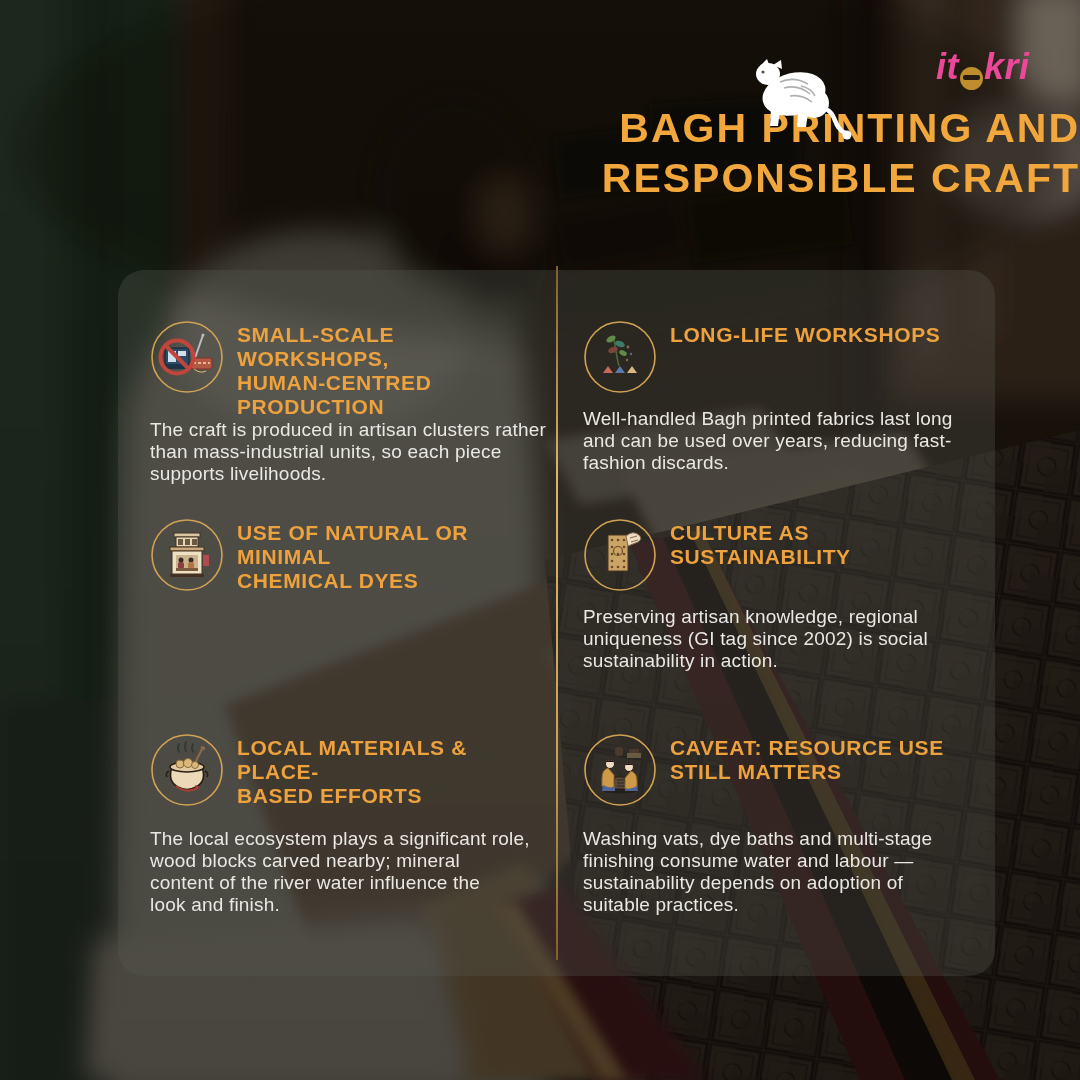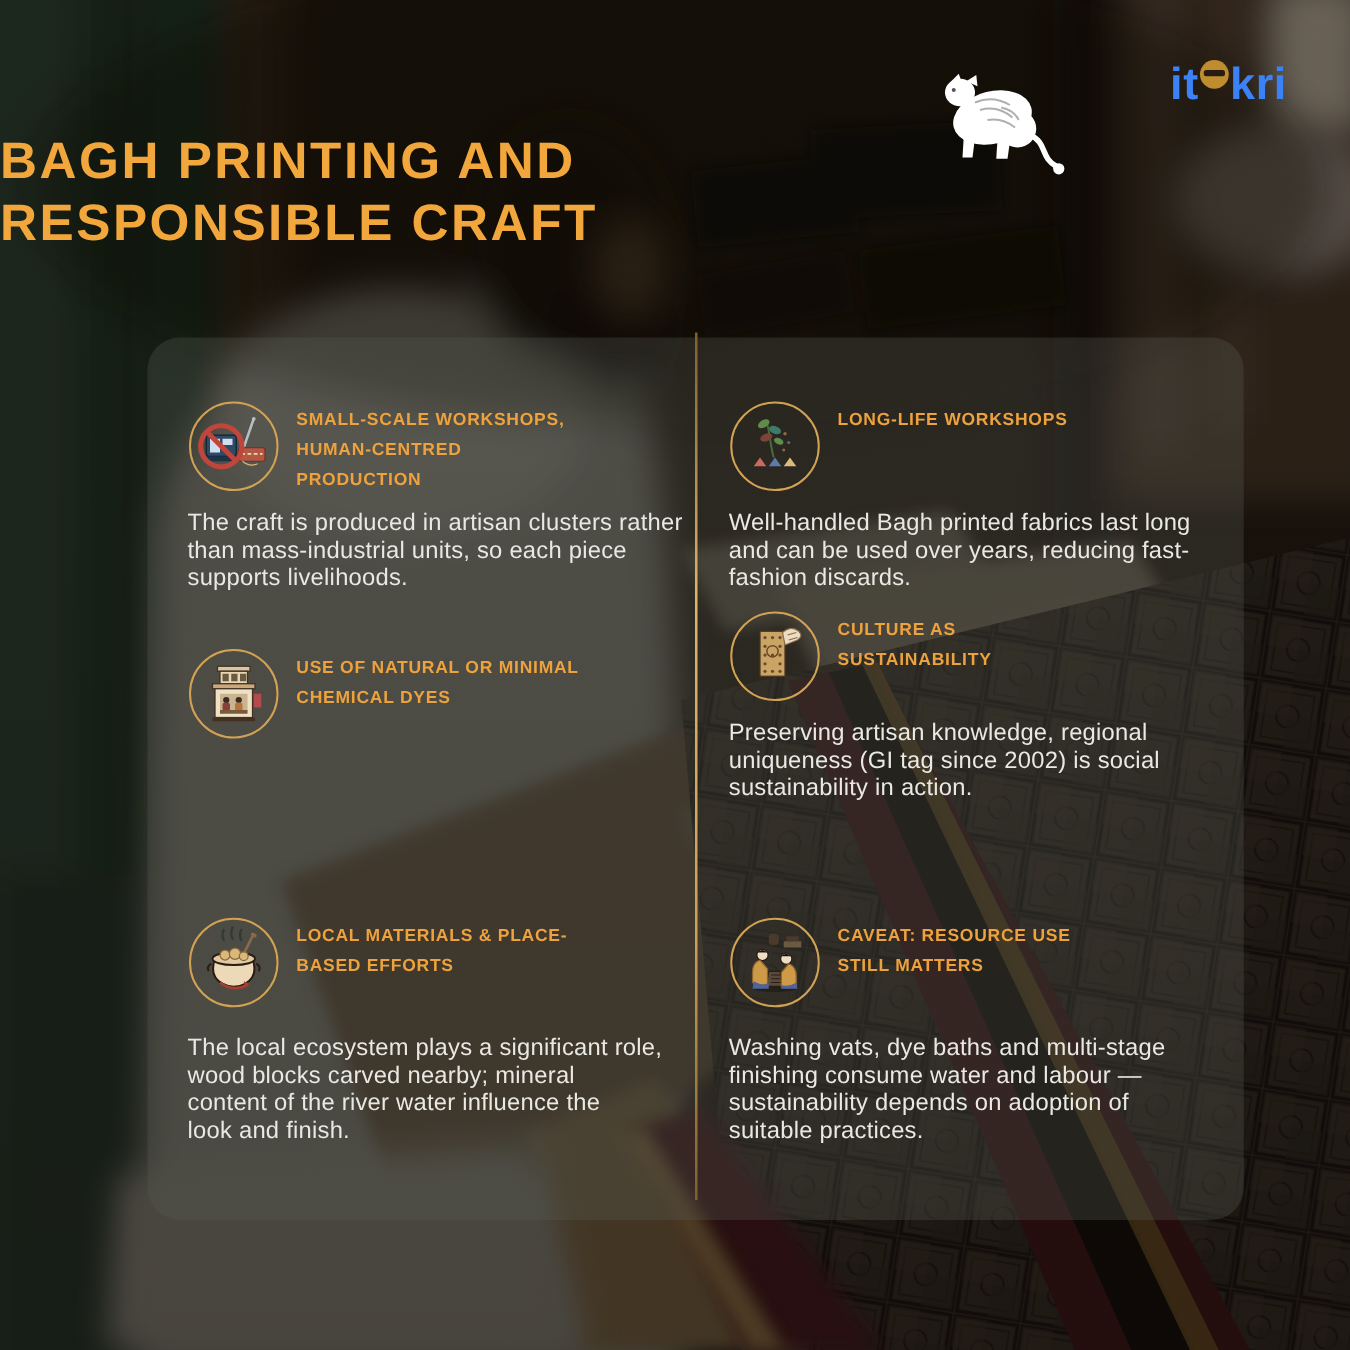--- a/index.html
+++ b/index.html
@@ -4,31 +4,31 @@
 <style>
   html,body{margin:0;padding:0;width:1080px;height:1080px;overflow:hidden;background:#211911;
     font-family:"Liberation Sans", sans-serif;}
   #root{position:relative;width:1080px;height:1080px;overflow:hidden;}
   .bg{position:absolute;left:0;top:0;}
   .shade{position:absolute;inset:0;background:linear-gradient(180deg,rgba(12,8,5,.30),rgba(12,8,5,.40));}
   .panel{position:absolute;left:118px;top:270px;width:877px;height:706px;border-radius:26px;
     background:rgba(86,90,82,.32);}
   .divider{position:absolute;left:556px;top:266px;width:2px;height:694px;
     background:linear-gradient(180deg,#7e5f2e,#dcb569 30%,#caa057 70%,#7e5f2e);}
-  .title{position:absolute;left:0;top:103px;width:1080px;text-align:left;color:#f2a73c;
+  .title{position:absolute;left:0;top:103px;width:1080px;text-align:right;color:#f2a73c;
     font-size:41px;font-weight:800;letter-spacing:2px;line-height:50px;}
   .tiger{position:absolute;left:746px;top:56px;}
-  .logo{position:absolute;left:936px;top:46px;display:flex;align-items:flex-start;color:#3b82f6;
-    font-size:36px;font-weight:800;letter-spacing:.5px;}
+  .logo{position:absolute;left:936px;top:46px;display:flex;align-items:flex-end;color:#ec4899;
+    font-size:36px;font-weight:800;letter-spacing:.5px;font-style:italic;}
   .logo-o{width:23px;height:23px;border-radius:50%;background:#bf8c2e;position:relative;margin:0 1px;top:2px;}
   .logo-o::after{content:"";position:absolute;left:3px;right:3px;top:8px;height:5px;background:#261c11;border-radius:2px;}
   .section{position:absolute;width:402px;}
   .sec-head{display:flex;align-items:flex-start;gap:13px;min-height:88px;}
   .icon-circle{width:74px;height:74px;flex:none;}
-  .section h3{margin:0;padding-top:3px;color:#eda23d;font-size:14px;font-weight:800;
+  .section h3{margin:0;padding-top:3px;color:#eda23d;font-size:21px;font-weight:800;
     line-height:24px;letter-spacing:.6px;white-space:pre-line;}
   .section p{margin:0;color:#e9e8e3;font-size:19px;line-height:22px;letter-spacing:.2px;white-space:pre-line;}
   .row3 p{margin-top:7px;}
   .s-left{left:150px;}
   .s-right{left:583px;}
 </style>
 </head>
 <body>
 
 <div id="root">
@@ -209,21 +209,21 @@
           <rect x="26" y="50" width="22" height="3" fill="#7a5a3e"></rect>
           <rect x="53" y="37" width="6" height="11" fill="#b24a50"></rect>
           <rect x="20" y="56" width="34" height="3" fill="#433023"></rect>
         </svg>
       </span>
       <h3>USE OF NATURAL OR MINIMAL
 CHEMICAL DYES</h3>
     </div>
   </div>
 
-  <div class="section s-right" style="top:488px">
+  <div class="section s-right" style="top:518px">
     <div class="sec-head">
       <span class="icon-circle">
         <svg width="74" height="74" viewBox="0 0 74 74">
           <circle cx="37" cy="37" r="35" fill="none" stroke="#d2a254" stroke-width="1.6"></circle>
           <rect x="25" y="17" width="20" height="36" fill="#caa465" stroke="#4a3520"></rect>
           <g fill="#6b4a2a">
             <circle cx="29" cy="22" r="1.3"></circle>
               <circle cx="35" cy="22" r="1.3"></circle>
               <circle cx="41" cy="22" r="1.3"></circle>
             <circle cx="29" cy="29" r="1.3"></circle>

